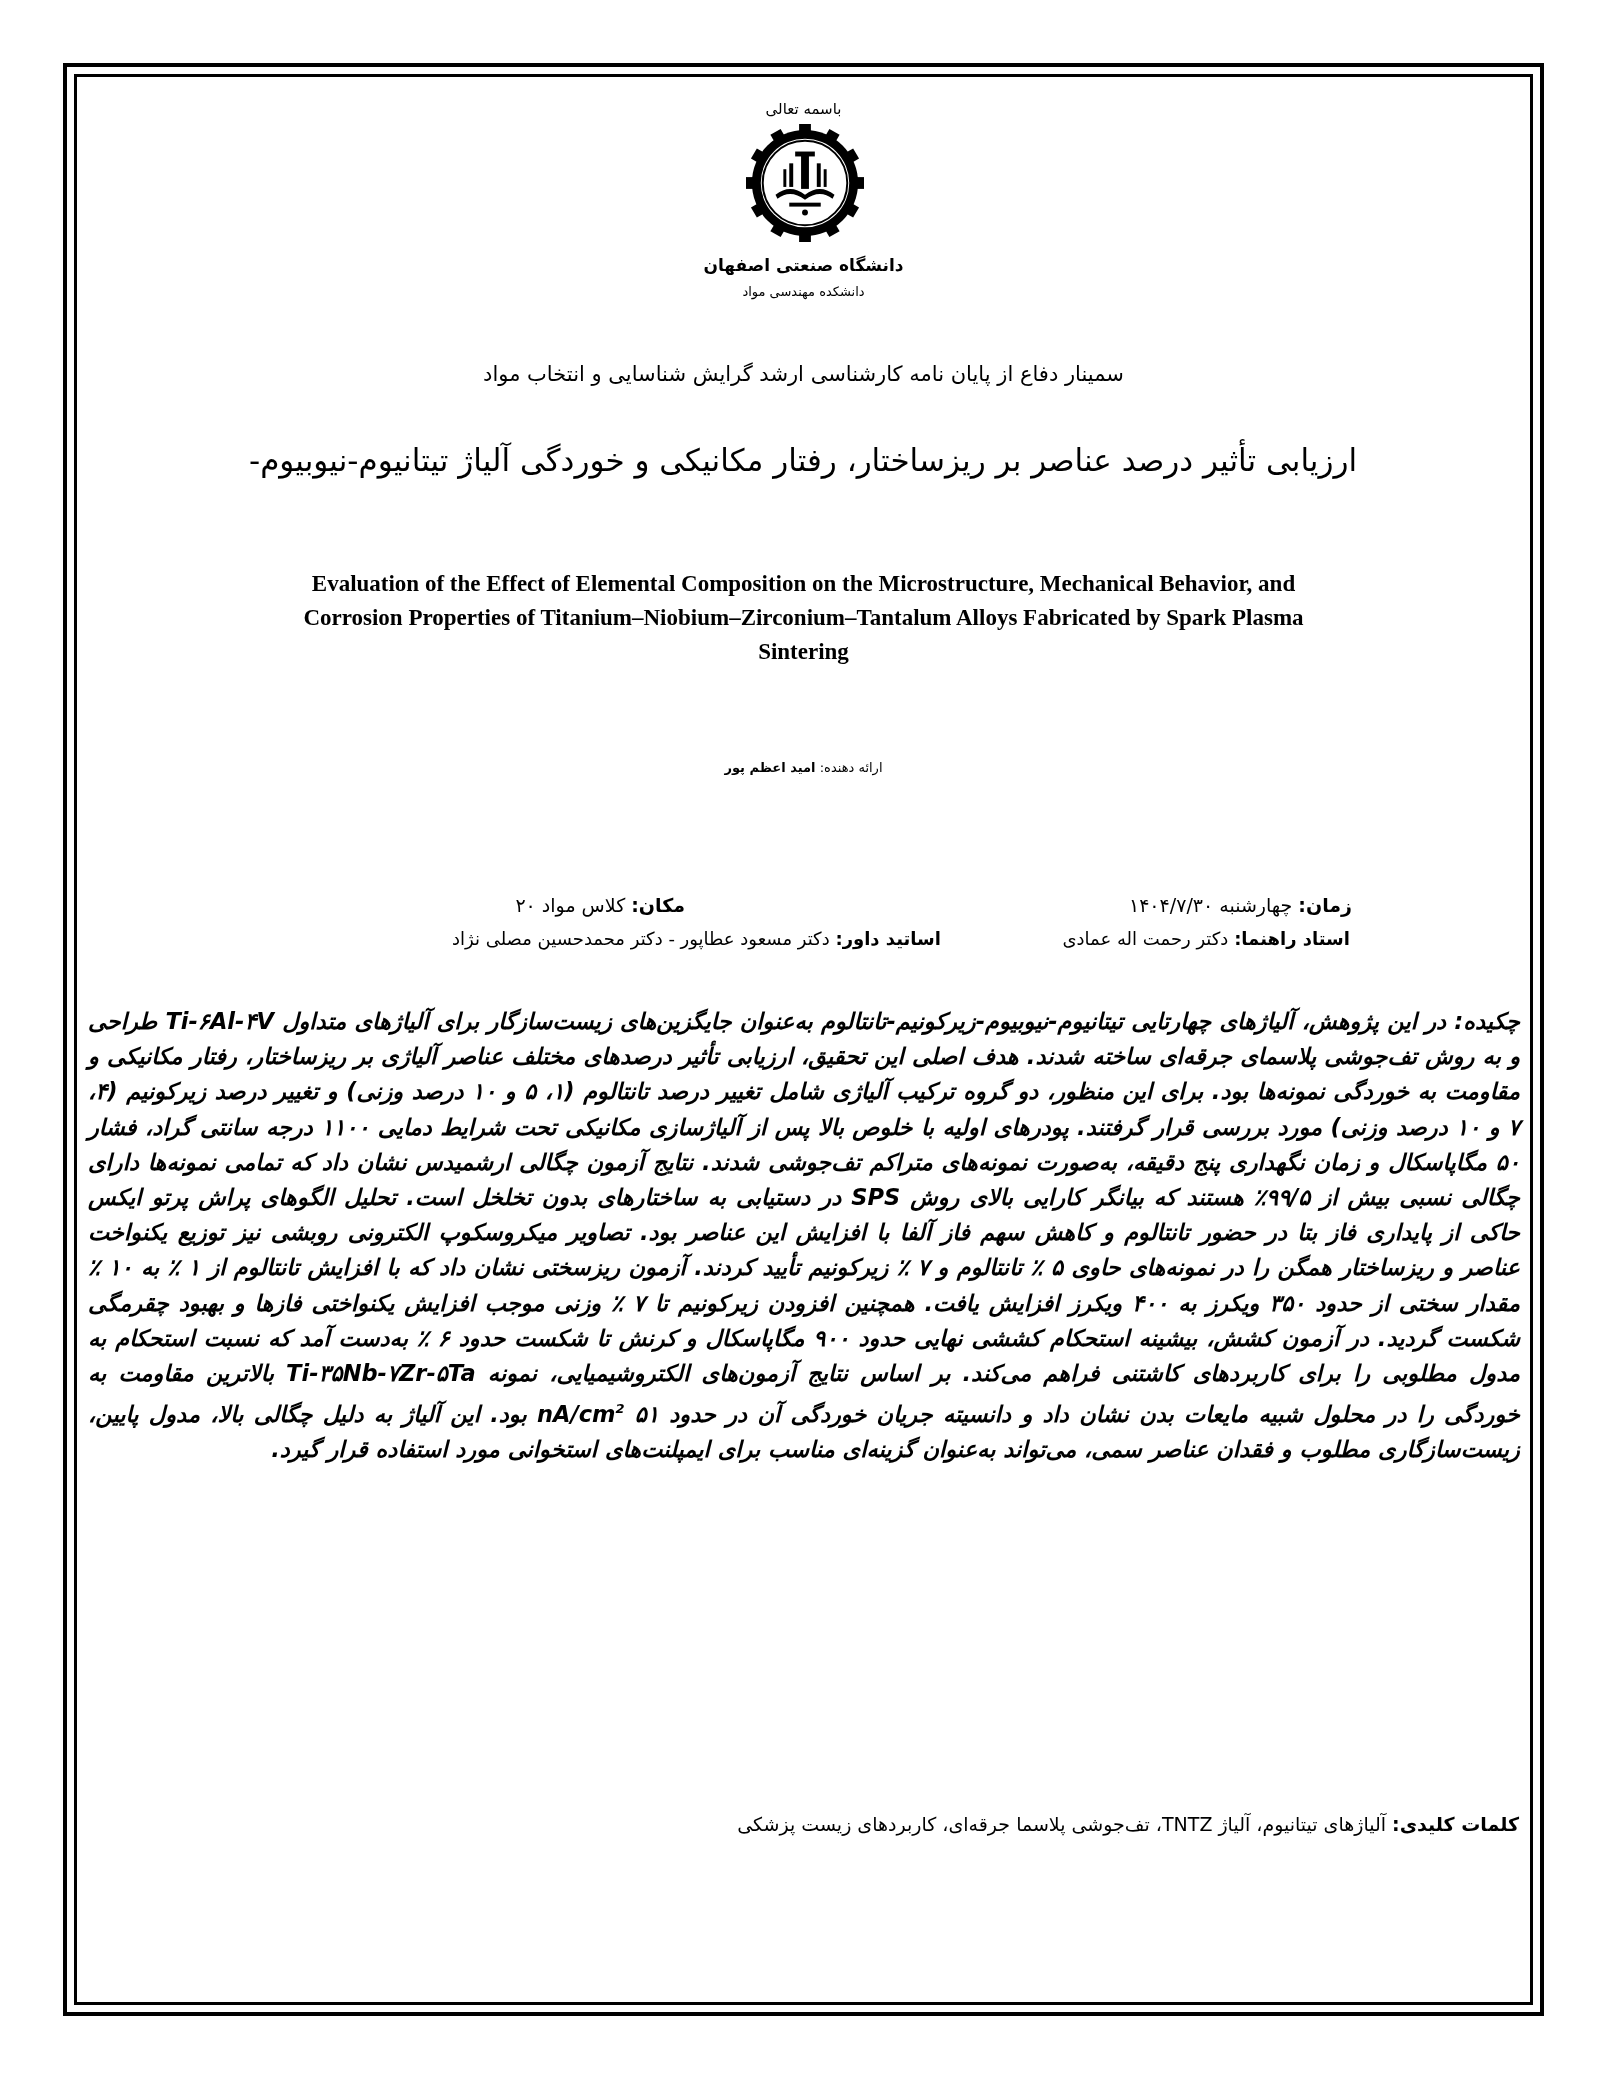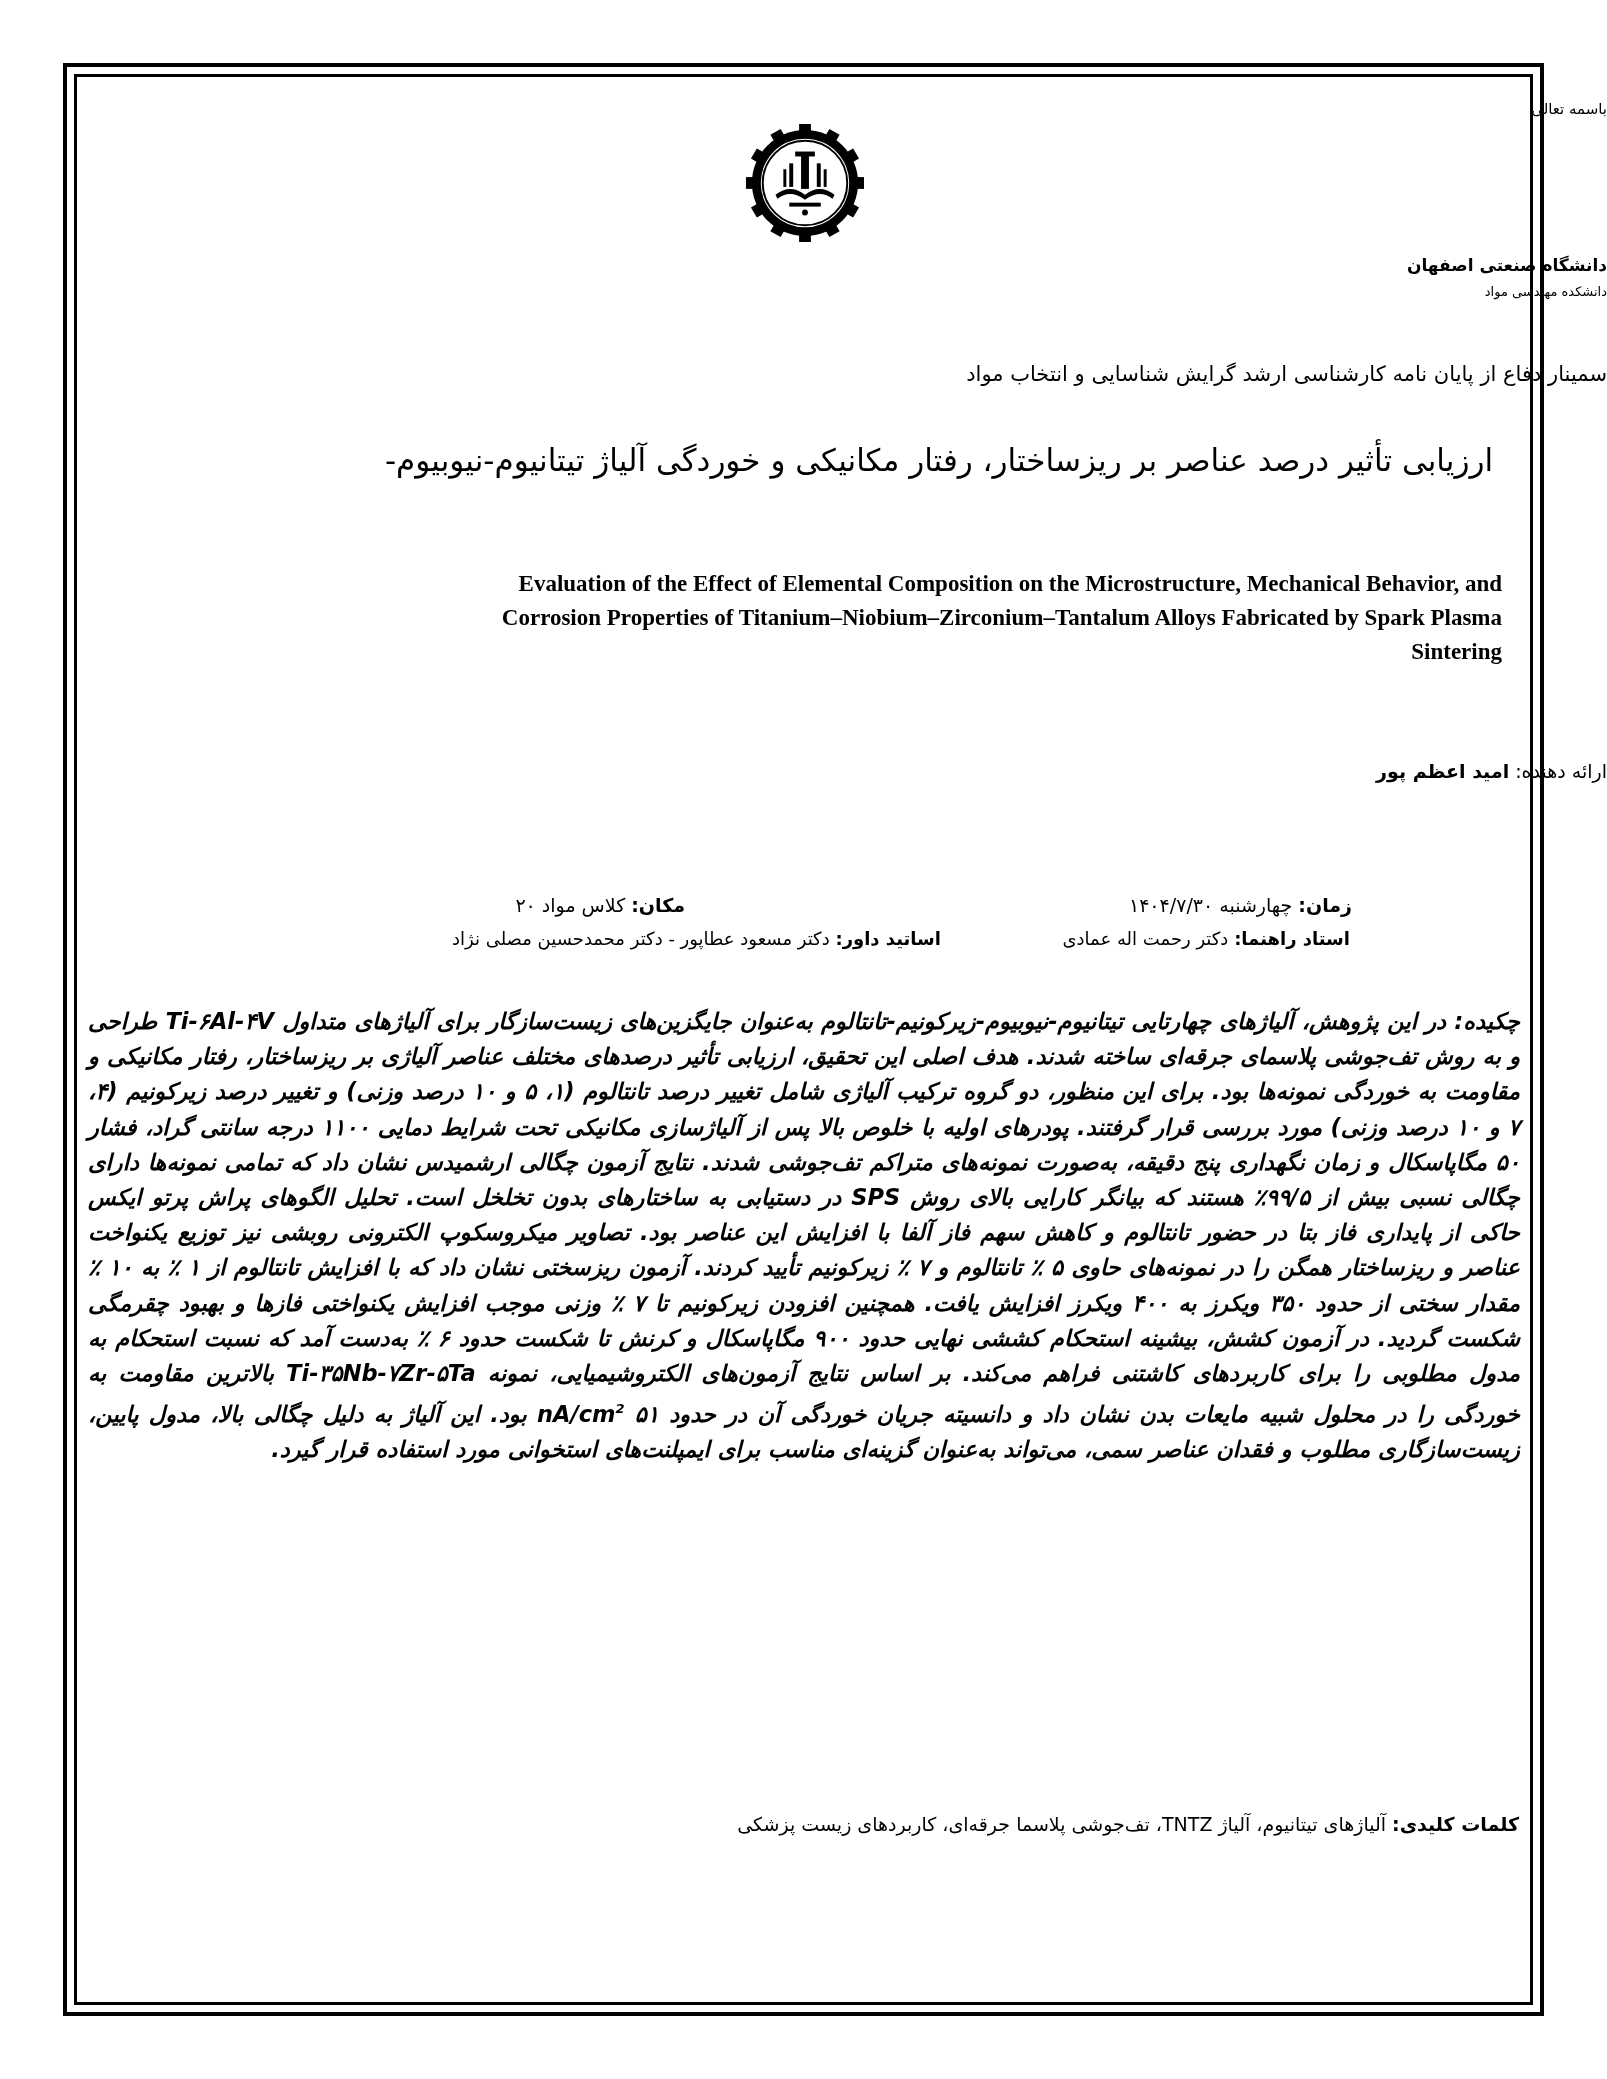--- a/index.html
+++ b/index.html
@@ -1,29 +1,29 @@
 <!DOCTYPE html>
 <html><head>
   <meta charset="utf-8">
   <style>
     html, body { margin: 0; padding: 0; background: #ffffff; }
     body { width: 1607px; height: 2079px; position: relative; overflow: hidden; color: #000; }
     .frame-outer { position: absolute; left: 63px; top: 63px; width: 1481px; height: 1953px; border: 4px solid #000; box-sizing: border-box; }
     .frame-inner { position: absolute; left: 74px; top: 74px; width: 1459px; height: 1931px; border: 3px solid #000; box-sizing: border-box; }
     .fa { font-family: "DejaVu Sans", sans-serif; direction: rtl; }
     .en { font-family: "Liberation Serif", serif; }
-    .center { position: absolute; left: 0; width: 1607px; text-align: right; }
+    .center { position: absolute; left: 0; width: 1607px; text-align: center; }
     .bismillah { top: 100px; font-size: 15px; }
     .logo { position: absolute; left: 746px; top: 124px; width: 118px; height: 118px; }
     .uni-name { top: 255px; font-size: 17px; font-weight: bold; }
     .faculty { top: 284px; font-size: 13px; }
     .seminar { top: 362px; font-size: 21px; }
     .title-fa { top: 432px; font-size: 31px; font-weight: normal; line-height: 56px; width: 1380px; left: 113px; }
     .title-en { top: 567px; font-size: 23px; font-weight: bold; line-height: 34px; left: 105px; width: 1397px; }
-    .presenter { top: 760px; font-size: 19px; }
+    .presenter { top: 760px; font-size: 13px; }
     .presenter b { font-weight: bold; }
     .row-info { position: absolute; top: 846px; font-size: 19px; margin-top: 48px; }
     .time { right: 255px; }
     .place { right: 922px; }
     .row-adv { position: absolute; top: 928px; font-size: 18px; }
     .advisor { right: 257px; }
     .referees { right: 666px; }
     .lbl { font-weight: bold; }
     .abstract { position: absolute; left: 88px; width: 1432px; top: 1004px; font-size: 22.5px; font-weight: bold; line-height: 35.2px; text-align: justify; text-align-last: right; font-style: italic; }
     .keywords { position: absolute; right: 88px; top: 1813px; font-size: 19px; }

